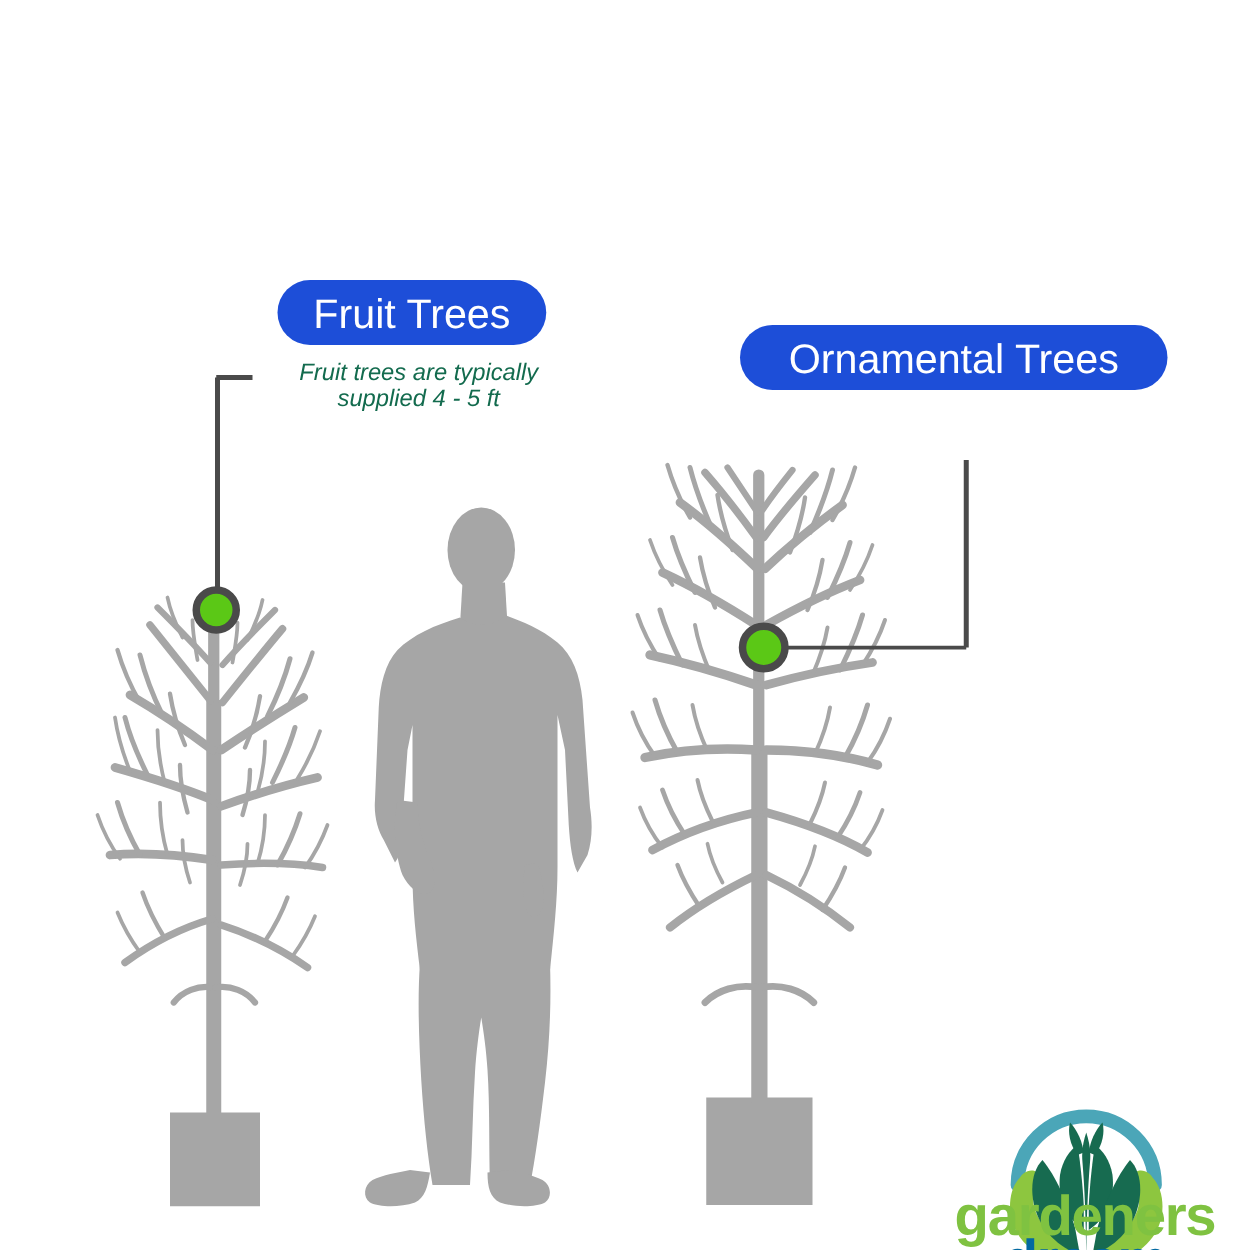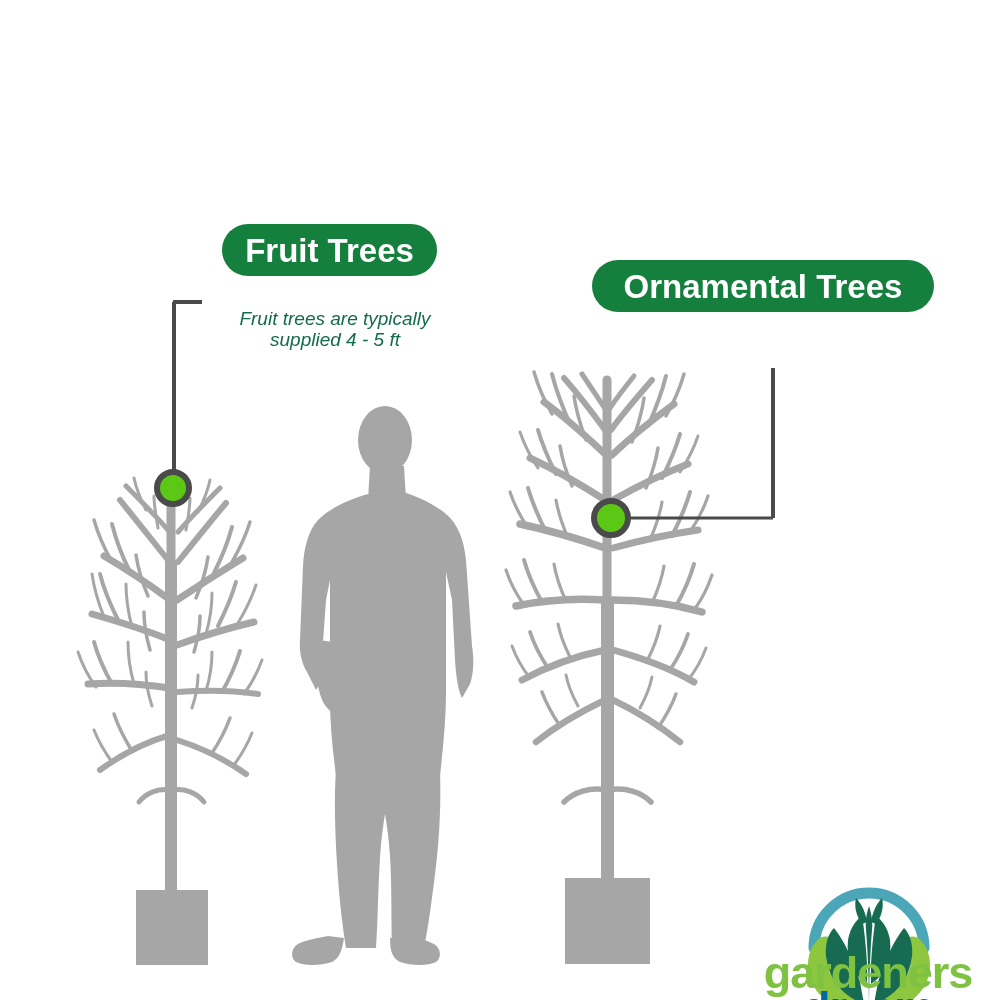--- a/index.html
+++ b/index.html
@@ -19,41 +19,41 @@
     position:absolute;left:0;top:52px;width:925px;height:100px;
     display:flex;align-items:center;justify-content:center;
     color:#ffffff;font-size:56px;font-weight:bold;letter-spacing:.5px;
     line-height:1;
     -webkit-font-smoothing:antialiased;
   }
 
   
   .pill{
     position:absolute;
-    background:#15803d;
+    background:#1d4ed8;
     color:#ffffff;
-    font-weight:bold;
+    font-weight:normal;
     border-radius:26px;
     display:flex;align-items:center;justify-content:center;
     line-height:1;
   }
   #pill-fruit{left:222px;top:224px;width:215px;height:52px;font-size:33px;}
   #pill-ornamental{left:592px;top:260px;width:342px;height:52px;font-size:33px;text-align:right;}
 
   
   .caption{
     position:absolute;
     color:#136B4E;
     font-style:italic;
     font-size:19px;
     line-height:1.12;
     text-align:center;
     white-space:pre-line;
   }
-  #cap-fruit{left:205px;top:288px;width:260px;margin-top:20px;}
+  #cap-fruit{left:205px;top:288px;width:260px;}
   #cap-ornamental{left:608px;top:322px;width:320px;}
 
   
   .leader{position:absolute;left:0;top:0;width:1000px;height:1000px;pointer-events:none;}
 
   
   .figures{position:absolute;left:0;top:0;width:1000px;height:1000px;}
 
   
   #logo{position:absolute;left:752px;top:854px;width:232px;height:180px;}

